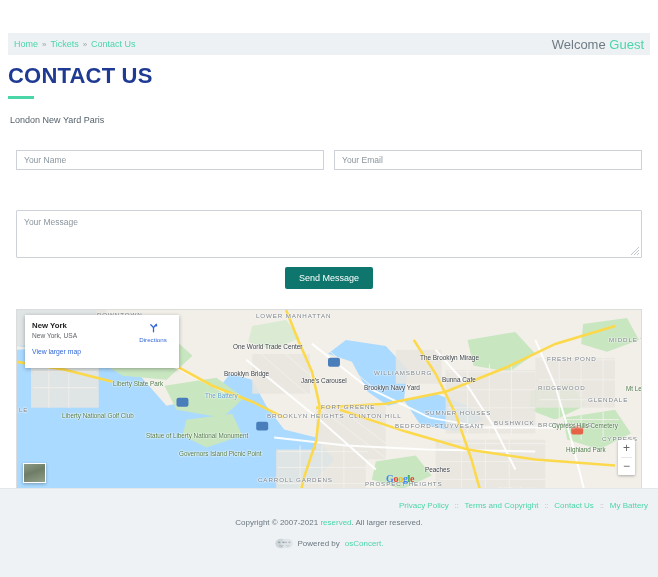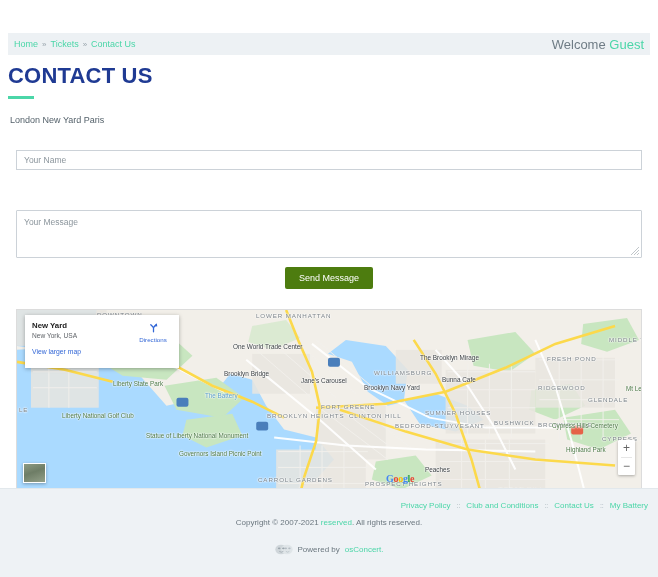--- a/index.html
+++ b/index.html
@@ -85,21 +85,21 @@
   }
   .msg::placeholder { color: #8b959c; }
   .grip {
     position: absolute;
     right: 2px; bottom: 2px;
     width: 10px; height: 10px;
     pointer-events: none;
   }
   .btn-row { display: flex; justify-content: center; margin-top: 9px; }
   .send-btn {
-    background: #4d7c0f;
+    background: #0f766e;
     color: #ffffff;
     border: none;
     font-size: 9px;
     padding: 6px 14px;
     font-family: "Liberation Sans", sans-serif;
     cursor: pointer;
     border-radius: 2px;
   }
 
   
@@ -216,21 +216,21 @@
     font-size: 8px;
   }
   .foot-links a { color: #4bd6a8; text-decoration: none; }
   .fl-sep { color: #aab6bd; font-size: 7px; }
   .copy {
     text-align: center; font-size: 8px; color: #6b777f; margin-top: 8px;
   }
   .copy a { color: #4bd6a8; text-decoration: none; }
   .powered {
     display: flex; align-items: center; justify-content: center;
-    gap: 5px; margin-top: 16px; font-size: 8px; color: #6b777f;
+    gap: 5px; margin-top: 10px; font-size: 8px; color: #6b777f;
   }
   .powered a { color: #4bd6a8; text-decoration: none; }
 </style>
 </head>
 <body>
 
 <div class="crumb-bar">
   <div class="crumb-left">
     <a class="crumb-link" href="#">Home</a>
     <span class="crumb-sep">»</span>
@@ -249,20 +249,21 @@
   <div class="title-rule"></div>
 </div>
 
 <div class="contact-info">
   <div class="contact-line">London New Yard Paris</div>
 </div>
 
 <div class="form-zone">
   <div class="row-two">
     <input class="fld" type="text" placeholder="Your Name" style="">
+    <input class="fld" type="text" placeholder="Your Email" style="">
   </div>
 
   <div class="msg-wrap">
     <textarea class="msg" placeholder="Your Message" style=""></textarea>
     <svg class="grip" viewBox="0 0 10 10">
       <path d="M9 1 L1 9 M9 4 L4 9 M9 7 L7 9" stroke="#b0b7bd" stroke-width="0.8" fill="none"></path>
     </svg>
   </div>
 
   <div class="btn-row">
@@ -379,21 +380,21 @@
       <div class="lbl hood" style="left: 241px; top: 166px;">CARROLL GARDENS</div>
       <div class="lbl hood" style="left: 295px; top: 186px;">GOWANUS</div>
       <div class="lbl hood" style="left: 348px; top: 170px;">PROSPECT HEIGHTS</div>
       <div class="lbl hood" style="left: 481px; top: 176px;">OCEAN HILL</div>
       <div class="lbl poi" style="left: 408px; top: 156px;">Peaches</div>
       <div class="lbl hood" style="left: 36px; top: 34px;">NEW JERSEY / NEW YORK</div>
       <div class="lbl hood" style="left: 2px; top: 96px;">LE</div>
     </div>
 
   <div class="info-card">
-    <div class="ic-title">New Yard</div>
+    <div class="ic-title">New York</div>
     <div class="ic-sub">New York, USA</div>
     <a class="ic-larger" href="#">View larger map</a>
     <div class="ic-dir">
       <svg width="13" height="13" viewBox="0 0 24 24">
         <path d="M12 20 L12 12 L17 7" stroke="#3367d6" stroke-width="2.4" fill="none" stroke-linecap="round"></path>
         <path d="M12 12 L7 7" stroke="#3367d6" stroke-width="2.4" fill="none" stroke-linecap="round"></path>
         <path d="M18 4 L19 10 L13 9 Z" fill="#3367d6"></path>
       </svg>
       <div class="ic-dir-lbl">Directions</div>
     </div>
@@ -416,30 +417,30 @@
     <span>Map data ©2021 Google</span>
     <a href="#">Terms of Use</a>
     <a href="#">Report a map error</a>
   </div>
 </div>
 
 <div class="foot-wrap">
   <div class="foot-links">
     <a href="#">Privacy Policy</a>
     <span class="fl-sep">::</span>
-    <a href="#">Club and Conditions</a>
+    <a href="#">Terms and Copyright</a>
     <span class="fl-sep">::</span>
     <a href="#">Contact Us</a>
     <span class="fl-sep">::</span>
     <a href="#">My Battery</a>
   </div>
 
   <div class="copy">
     <span>Copyright © 2007-2021</span>
-    <a href="#">reserved</a><span>. All rights reserved.</span>
+    <a href="#">reserved</a><span>. All larger reserved.</span>
   </div>
 
   <div class="powered">
     <svg width="18" height="13" viewBox="0 0 30 20">
       <ellipse cx="10" cy="10" rx="9.5" ry="8" fill="#cfd6da"></ellipse>
       <ellipse cx="20" cy="10" rx="9.5" ry="8" fill="#dfe5e8"></ellipse>
       <ellipse cx="7" cy="8" rx="2.2" ry="1.5" fill="#9aa4ab"></ellipse>
       <ellipse cx="14" cy="8" rx="2.2" ry="1.5" fill="#9aa4ab"></ellipse>
       <path d="M7 13 Q10.5 16 14 13" stroke="#9aa4ab" stroke-width="1.2" fill="none"></path>
       <ellipse cx="18" cy="8" rx="2" ry="1.4" fill="#b4bdc3"></ellipse>

